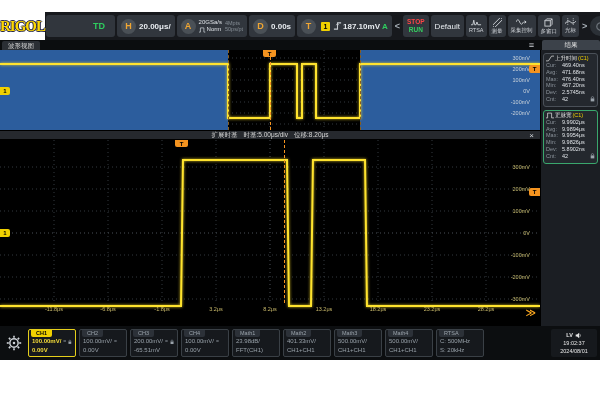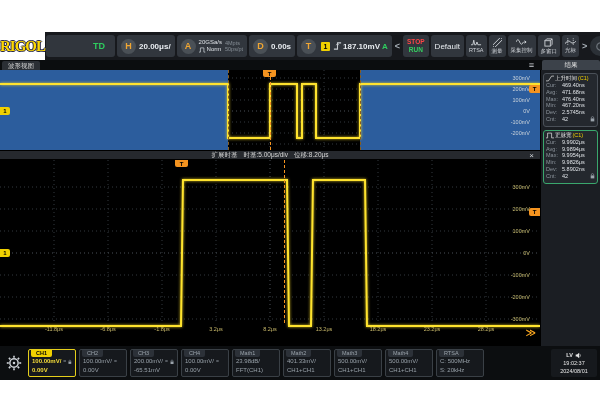--- a/index.html
+++ b/index.html
@@ -1,18 +1,18 @@
 <!DOCTYPE html>
 <html><head>
 <meta charset="utf-8">
 <style>
   html,body{margin:0;padding:0;width:600px;height:400px;background:#fff;overflow:hidden;
     font-family:"Liberation Sans","DejaVu Sans",sans-serif;-webkit-font-smoothing:antialiased;}
   *{box-sizing:border-box;}
-  #scope{position:absolute;left:0;top:32px;width:600px;height:284px;background:#ef4444;}
+  #scope{position:absolute;left:0;top:12px;width:600px;height:284px;background:#ef4444;}
   
   #toolbar{position:absolute;left:0;top:0;width:600px;height:28px;background:#17191d;display:flex;align-items:center;}
   #logo{width:58px;height:28px;background:#fff;display:flex;align-items:center;justify-content:center;
     font-family:"Liberation Serif","DejaVu Serif",serif;font-weight:bold;font-size:15px;letter-spacing:-1px;
     color:#ffd900;text-shadow:-1px 0 #2a2a4a,0 1px #2a2a4a,1px 0 #2a2a4a,0 -1px #2a2a4a;}
   .tbtn{background:#31363d;border-radius:3px;height:22px;margin:0 1px;display:flex;align-items:center;
     padding:0 4px;color:#dde1e5;flex:none;}
   .circ{width:15px;height:15px;border-radius:50%;background:#4a5056;color:#f0a632;font-weight:bold;
     font-size:9px;display:flex;align-items:center;justify-content:center;flex:none;margin-right:3px;}
   .tdtxt{color:#2ecc5e;font-weight:bold;font-size:9px;padding:0 6px;margin-left:37px;}

